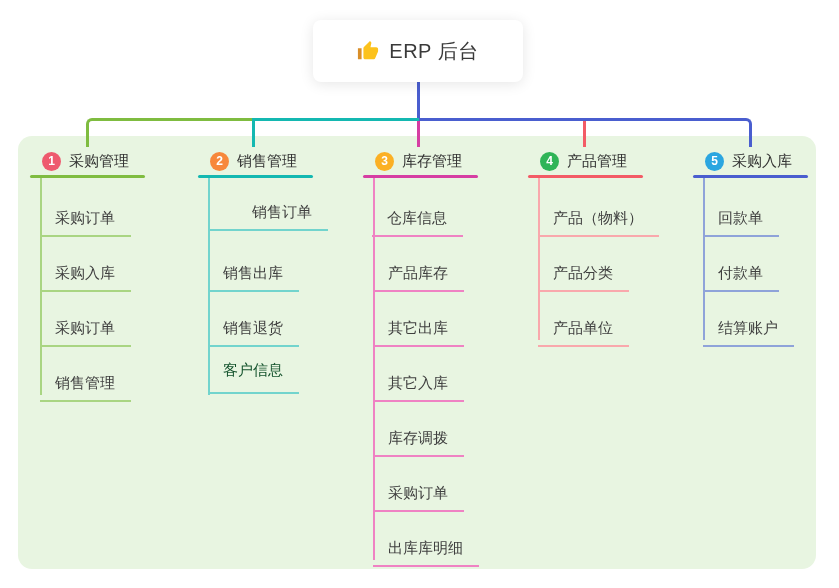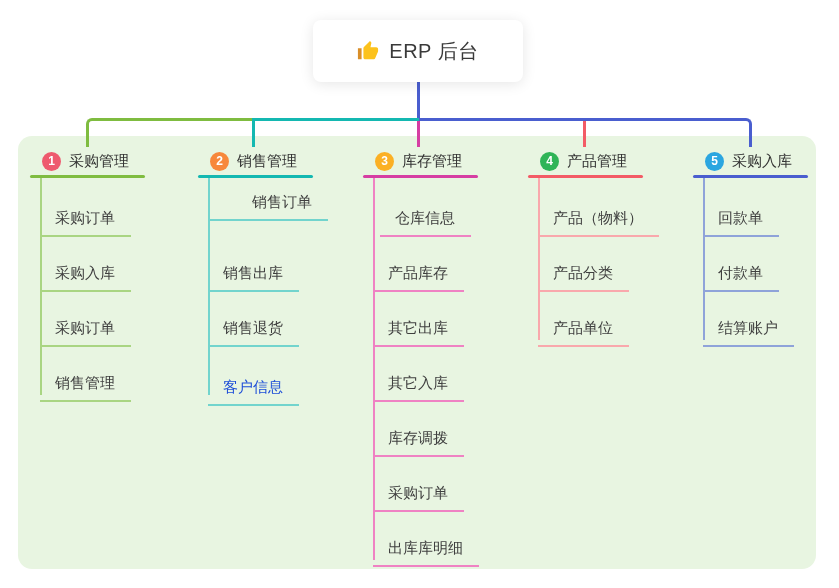--- a/index.html
+++ b/index.html
@@ -83,39 +83,39 @@
       </div>
       <div class="child-node" style="left: 40px; top: 364px; border-bottom: 2px solid rgb(169, 213, 130); color: rgb(63, 63, 63);">
         <span>销售管理</span>
       </div>
       <div class="branch-title" style="left: 210px; top: 148px;">
         <div class="badge" style="background: rgb(247, 136, 59);">2</div>
         <div class="branch-label" style="color: rgb(51, 51, 51);">销售管理</div>
       </div>
       <div class="branch-underline" style="left: 198px; top: 175px; width: 115px; background: rgb(20, 184, 177);"></div>
       <div class="child-rail" style="left: 208px; top: 178px; height: 217px; background: rgb(114, 212, 205);"></div>
-      <div class="child-node" style="left: 208px; top: 183px; border-bottom: 2px solid rgb(114, 212, 205); color: rgb(63, 63, 63); padding-left: 44px;">
+      <div class="child-node" style="left: 208px; top: 193px; border-bottom: 2px solid rgb(114, 212, 205); color: rgb(63, 63, 63); padding-left: 44px;">
         <span>销售订单</span>
       </div>
       <div class="child-node" style="left: 208px; top: 254px; border-bottom: 2px solid rgb(114, 212, 205); color: rgb(63, 63, 63);">
         <span>销售出库</span>
       </div>
       <div class="child-node" style="left: 208px; top: 309px; border-bottom: 2px solid rgb(114, 212, 205); color: rgb(63, 63, 63);">
         <span>销售退货</span>
       </div>
-      <div class="child-node" style="left: 208px; top: 368px; border-bottom: 2px solid rgb(114, 212, 205); color: #1d4ed8;">
+      <div class="child-node" style="left: 208px; top: 356px; border-bottom: 2px solid rgb(114, 212, 205); color: #14532d; align-items: center;">
         <span>客户信息</span>
       </div>
       <div class="branch-title" style="left: 375px; top: 148px;">
         <div class="badge" style="background: rgb(251, 176, 36);">3</div>
         <div class="branch-label" style="color: rgb(51, 51, 51);">库存管理</div>
       </div>
       <div class="branch-underline" style="left: 363px; top: 175px; width: 115px; background: rgb(214, 62, 163);"></div>
       <div class="child-rail" style="left: 373px; top: 178px; height: 382px; background: rgb(239, 130, 195);"></div>
-      <div class="child-node" style="left: 380px; top: 199px; border-bottom: 2px solid rgb(239, 130, 195); color: rgb(63, 63, 63);">
+      <div class="child-node" style="left: 372px; top: 199px; border-bottom: 2px solid rgb(239, 130, 195); color: rgb(63, 63, 63);">
         <span>仓库信息</span>
       </div>
       <div class="child-node" style="left: 373px; top: 254px; border-bottom: 2px solid rgb(239, 130, 195); color: rgb(63, 63, 63);">
         <span>产品库存</span>
       </div>
       <div class="child-node" style="left: 373px; top: 309px; border-bottom: 2px solid rgb(239, 130, 195); color: rgb(63, 63, 63);">
         <span>其它出库</span>
       </div>
       <div class="child-node" style="left: 373px; top: 364px; border-bottom: 2px solid rgb(239, 130, 195); color: rgb(63, 63, 63);">
         <span>其它入库</span>

